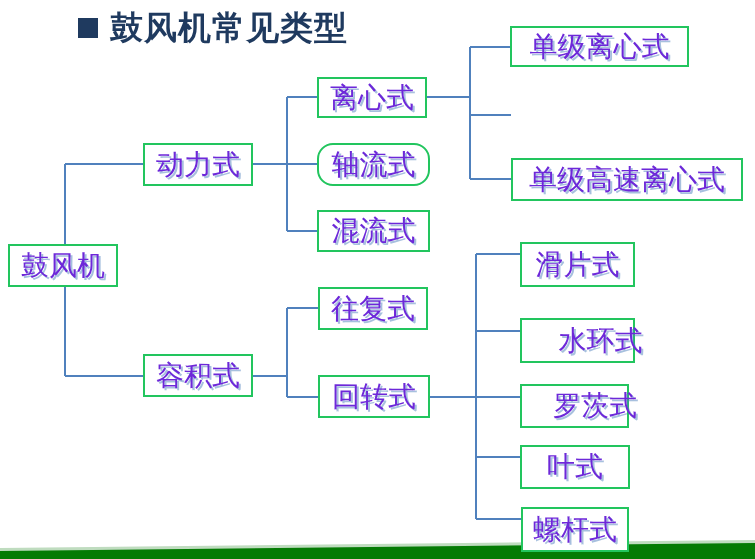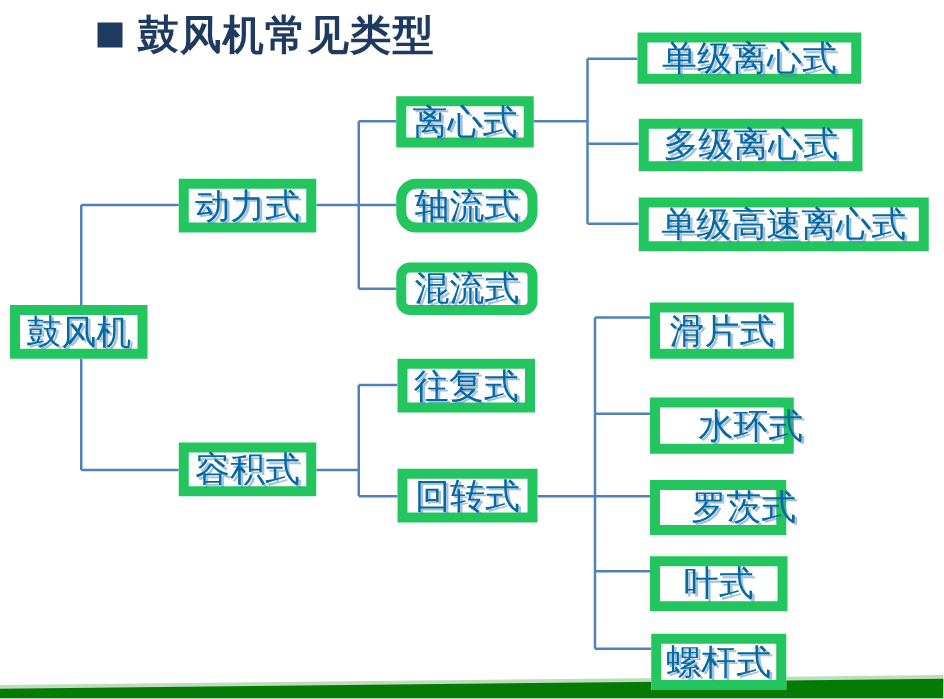--- a/index.html
+++ b/index.html
@@ -19,31 +19,31 @@
     width:20px;height:20px;background:#1F3A5F;margin-right:12px;flex:0 0 auto;
   }
   #title .title-text{
     font-size:33px;font-weight:700;color:#1F3A5F;letter-spacing:1px;white-space:nowrap;
   }
   
   svg.overlay{position:absolute;left:0;top:0;z-index:1;}
   
   .node{
     position:absolute;z-index:2;box-sizing:border-box;
-    background:#ffffff;border:8px solid #22c55e;
+    background:#ffffff;border:2px solid #22c55e;
     display:flex;align-items:center;justify-content:center;
-    font-size:28px;color:#0369a1;white-space:nowrap;
+    font-size:28px;color:#6d28d9;white-space:nowrap;
     text-shadow:2px 2px 0 rgba(79,129,189,0.50);
   }
   .n-blower      {left:8px;  top:244px;width:110px;height:43px;}
   .n-dynamic     {left:143px;top:143px;width:110px;height:43px;}
   .n-volumetric  {left:143px;top:354px;width:110px;height:43px;}
   .n-centrifugal {left:317px;top:77px; width:110px;height:41px;}
   .n-axial       {left:317px;top:143px;width:113px;height:43px;border-radius:16px;}
-  .n-mixed       {left:317px;top:210px;width:113px;height:42px;border-radius:11px;}
+  .n-mixed       {left:317px;top:210px;width:113px;height:42px;}
   .n-recip       {left:318px;top:287px;width:110px;height:43px;}
   .n-rotary      {left:318px;top:375px;width:112px;height:43px;}
   .n-single      {left:510px;top:26px; width:179px;height:41px;}
   .n-multi       {left:511px;top:95px; width:179px;height:42px;}
   .n-highspeed   {left:511px;top:158px;width:232px;height:43px;}
   .n-slidingvane {left:520px;top:242px;width:115px;height:45px;}
   .n-waterring   {left:520px;top:318px;width:115px;height:45px;padding-left:46px;}
   .n-roots       {left:520px;top:384px;width:109px;height:44px;padding-left:41px;}
   .n-vane        {left:520px;top:445px;width:110px;height:44px;}
   .n-screw       {left:521px;top:507px;width:108px;height:45px;}
@@ -103,21 +103,20 @@
   <div class="node n-volumetric">容积式</div>
 
   <div class="node n-centrifugal">离心式</div>
 
   <div class="node n-axial">轴流式</div>
 
   <div class="node n-mixed">混流式</div>
 
   <div class="node n-single">单级离心式</div>
 
-  <div class="node n-multi">多级离心式</div>
 
   <div class="node n-highspeed">单级高速离心式</div>
 
   <div class="node n-recip">往复式</div>
 
   <div class="node n-rotary">回转式</div>
 
   <div class="node n-slidingvane">滑片式</div>
 
   <div class="node n-waterring">水环式</div>

